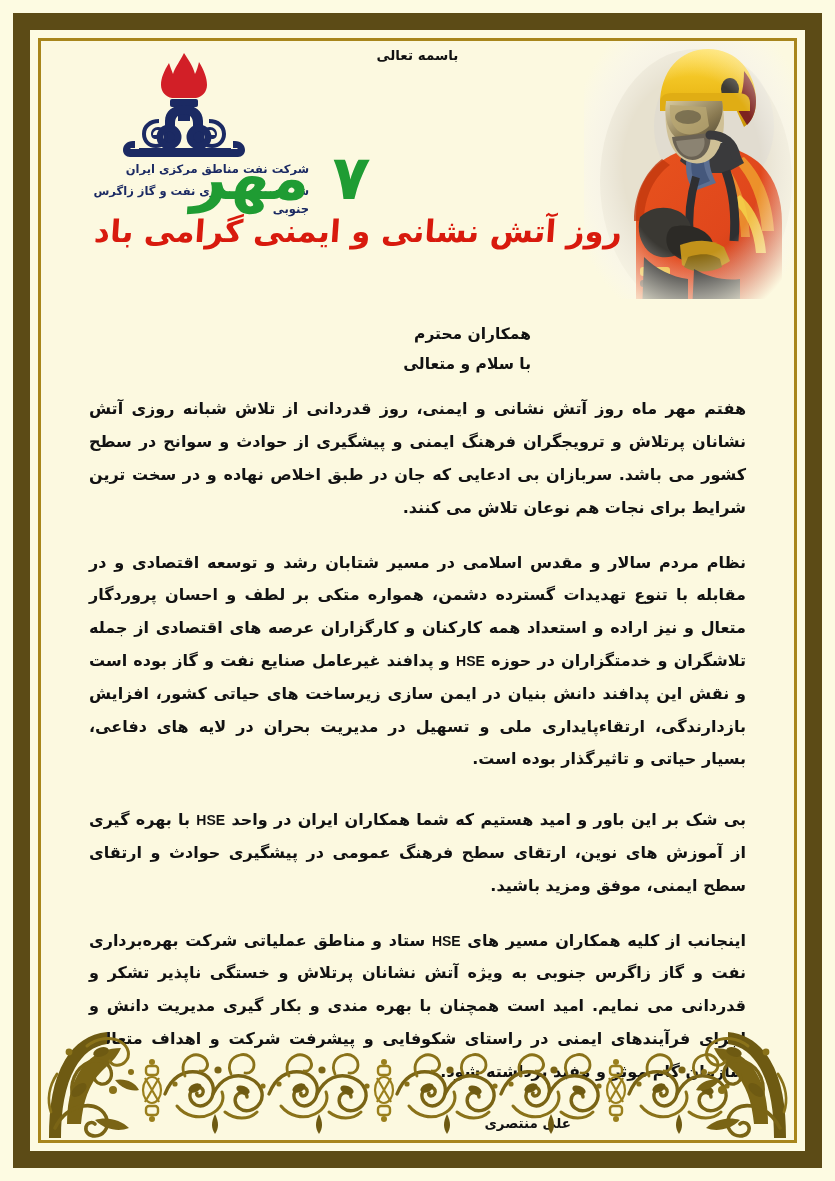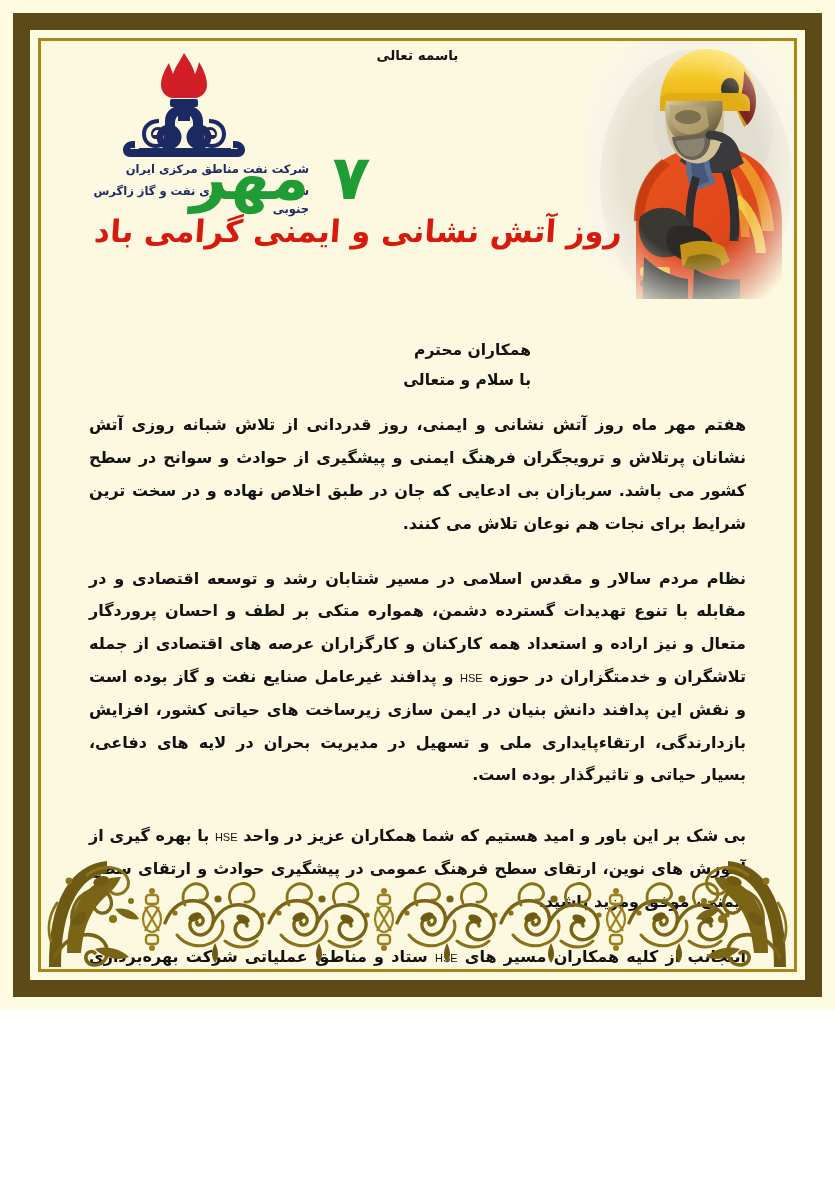--- a/index.html
+++ b/index.html
@@ -6,21 +6,21 @@
     margin: 0;
     padding: 0;
     background: #ffffff;
   }
   body {
     font-family: "DejaVu Sans", "Liberation Sans", sans-serif;
   }
   .page {
     position: relative;
     width: 835px;
-    height: 1010px;
+    height: 1181px;
     overflow: hidden;
     background: #fdfbe2;
     box-sizing: border-box;
     padding-left: 38px;
   }
 
   
   .frame-outer {
     position: absolute;
     left: 13px; top: 13px; right: 13px; bottom: 13px;
@@ -132,43 +132,43 @@
     text-align: left;
     transform: skewX(-4deg);
     white-space: nowrap;
   }
 
   
   .letter {
     position: absolute;
     right: 48px;
     left: 48px;
-    top: 294px;
+    top: 278px;
     direction: rtl;
     color: #121212;
   }
   .salutation {
     font-size: 15.5px;
     font-weight: bold;
     line-height: 1.95;
     margin-right: 215px;
   }
   .para {
     font-size: 16px;
     font-weight: bold;
     line-height: 2.05;
     text-align: justify;
     text-justify: inter-word;
     margin: 14px 0 22px 0;
   }
   .para.spaced-top { margin-top: 28px; }
   .hse {
     font-family: "Liberation Sans", sans-serif;
-    font-weight: normal;
-    font-size: 11px;
+    font-weight: bold;
+    font-size: 14px;
     direction: ltr;
     display: inline-block;
   }
 
   .signature {
     margin-top: 22px;
     margin-right: 175px;
     font-size: 13.5px;
     font-weight: bold;
     line-height: 1.85;
@@ -302,21 +302,21 @@
 
     <div class="letter">
 
       <div class="salutation">همکاران محترم</div>
       <div class="salutation">با سلام و متعالی</div>
 
       <p class="para"><span>هفتم مهر ماه روز آتش نشانی و ایمنی، روز قدردانی از تلاش شبانه روزی آتش نشانان پرتلاش و ترویجگران فرهنگ ایمنی و پیشگیری از حوادث و سوانح در سطح کشور می باشد. سربازان بی ادعایی که جان در طبق اخلاص نهاده و در سخت ترین شرایط برای نجات هم نوعان تلاش می کنند.</span></p>
 
       <p class="para"><span>نظام مردم سالار و مقدس اسلامی در مسیر شتابان رشد و توسعه اقتصادی و در مقابله با تنوع تهدیدات گسترده دشمن، همواره متکی بر لطف و احسان پروردگار متعال و نیز اراده و استعداد همه کارکنان و کارگزاران عرصه های اقتصادی از جمله تلاشگران و خدمتگزاران در حوزه </span><span class="hse">HSE</span><span> و پدافند غیرعامل صنایع نفت و گاز بوده است و نقش این پدافند دانش بنیان در ایمن سازی زیرساخت های حیاتی کشور، افزایش بازدارندگی، ارتقاءپایداری ملی و تسهیل در مدیریت بحران در لایه های دفاعی، بسیار حیاتی و تاثیرگذار بوده است.</span></p>
 
-      <p class="para spaced-top"><span>بی شک بر این باور و امید هستیم که شما همکاران عزیز در واحد </span><span class="hse">HSE</span><span> با بهره گیری از آموزش های نوین، ارتقای سطح فرهنگ عمومی در پیشگیری حوادث و ارتقای سطح ایمنی، موفق ومزید باشید.</span></p>
+      <p class="para spaced-top"><span>بی شک بر این باور و امید هستیم که شما همکاران ایران در واحد </span><span class="hse">HSE</span><span> با بهره گیری از آموزش های نوین، ارتقای سطح فرهنگ عمومی در پیشگیری حوادث و ارتقای سطح ایمنی، موفق ومزید باشید.</span></p>
 
       <p class="para"><span>اینجانب از کلیه همکاران مسیر های </span><span class="hse">HSE</span><span> ستاد و مناطق عملیاتی شرکت بهره‌برداری نفت و گاز زاگرس جنوبی به ویژه آتش نشانان پرتلاش و خستگی ناپذیر تشکر و قدردانی می نمایم. امید است همچنان با بهره مندی و بکار گیری مدیریت دانش و اجرای فرآیندهای ایمنی در راستای شکوفایی و پیشرفت شرکت و اهداف متعالی سازمان گام موثر و مفید برداشته شود.</span></p>
 
       <div class="signature">
         <div>علی منتصری</div>
         <div class="role">مدیرعامل</div>
       </div>
     </div>
 
     <div class="ornament-bottom">

